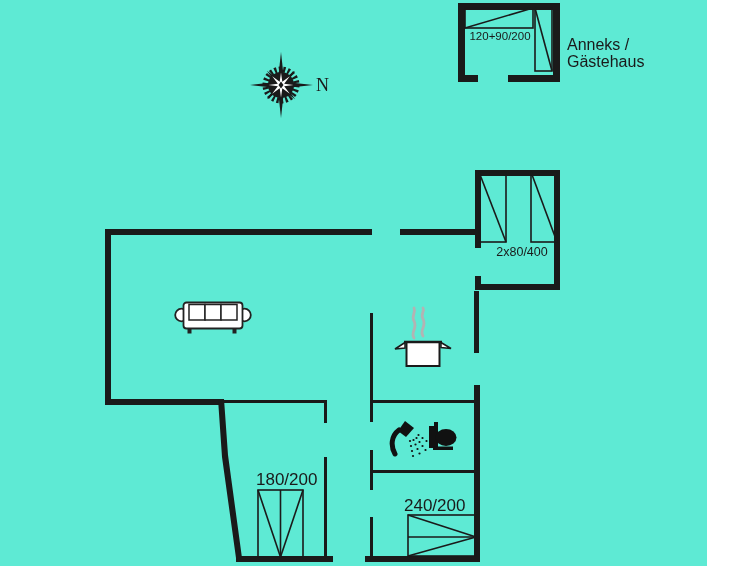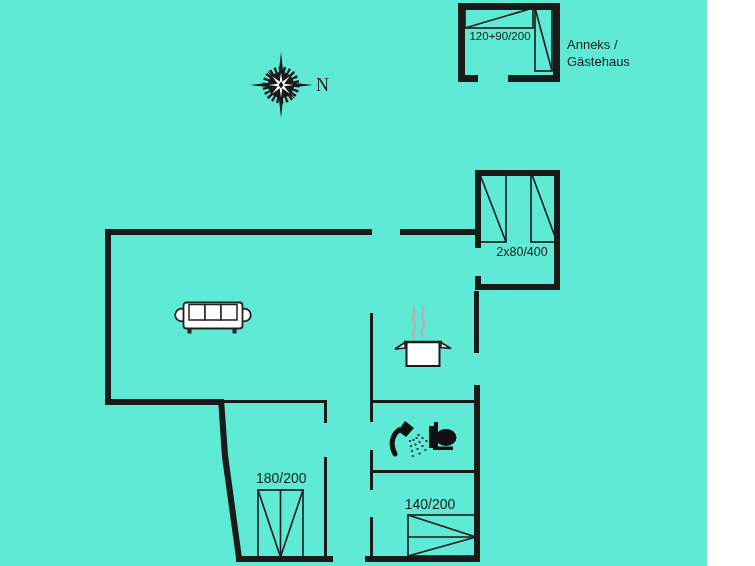--- a/index.html
+++ b/index.html
@@ -4,24 +4,24 @@
 <style>
   html,body{margin:0;padding:0;background:#fff;}
   #canvas{
     position:relative;width:707px;height:566px;background:#5eead4;
     font-family:"Liberation Sans", sans-serif;color:#1a1a1a;overflow:hidden;
   }
   .wall{position:absolute;background:#1a1a1a;}
   .icon{position:absolute;}
   .lbl{position:absolute;white-space:nowrap;color:#1a1a1a;}
   .lbl.center{text-align:center;}
-  .bedlabel{font-size:14px;}
+  .bedlabel{font-size:17px;}
   .annex-bed-label{font-size:11.5px;}
   .twin-label{font-size:12.5px;}
-  .annex-name{font-size:13px;line-height:17px;}
+  .annex-name{font-size:16px;line-height:17px;}
   .north{font-family:"Liberation Serif", serif;font-size:18px;}
 </style>
 </head>
 <body>
 
 <div id="canvas">
 
   <div class="wall" style="left: 458px; top: 3px; width: 102px; height: 7px; background: rgb(26, 26, 26);"></div>
   <div class="wall" style="left: 458px; top: 3px; width: 7px; height: 79px; background: rgb(26, 26, 26);"></div>
   <div class="wall" style="left: 553px; top: 3px; width: 7px; height: 79px; background: rgb(26, 26, 26);"></div>
@@ -158,21 +158,21 @@
   <div class="lbl center bedlabel" style="left:256px;top:470px;width:50px;">180/200</div>
   <svg class="icon" style="left:256px;top:488px;" width="52" height="72" viewBox="0 0 52 72">
     <g fill="none" stroke="#1a1a1a" stroke-width="1.6">
       <rect x="2" y="2" width="45" height="67"></rect>
       <line x1="24.5" y1="2" x2="24.5" y2="69"></line>
       <line x1="2" y1="2" x2="24.5" y2="69"></line>
       <line x1="47" y1="2" x2="24.5" y2="69"></line>
     </g>
   </svg>
 
-  <div class="lbl center bedlabel" style="left:404px;top:496px;width:52px;">140/200</div>
+  <div class="lbl center bedlabel" style="left:404px;top:496px;width:52px;">240/200</div>
   <svg class="icon" style="left:406px;top:513px;" width="72" height="46" viewBox="0 0 72 46">
     <g fill="none" stroke="#1a1a1a" stroke-width="1.6">
       <rect x="2" y="2" width="68" height="41"></rect>
       <line x1="2" y1="24" x2="70" y2="24"></line>
       <line x1="2" y1="2" x2="70" y2="24"></line>
       <line x1="2" y1="43" x2="70" y2="24"></line>
     </g>
   </svg>
 
 </div>

